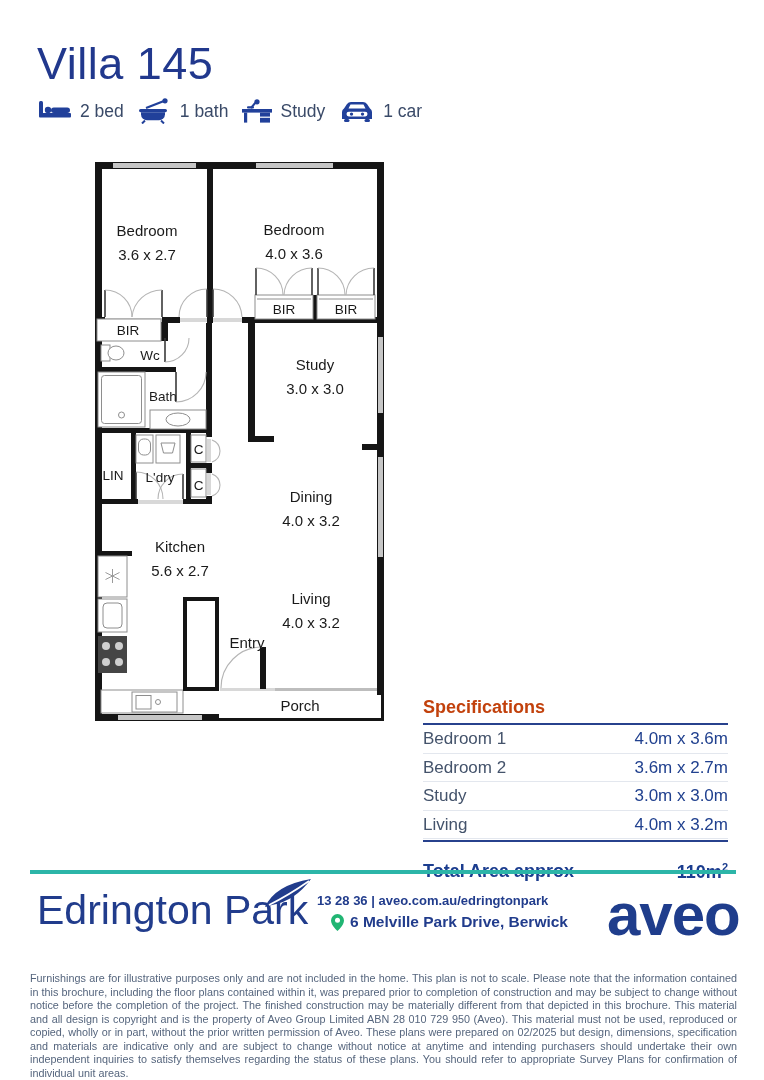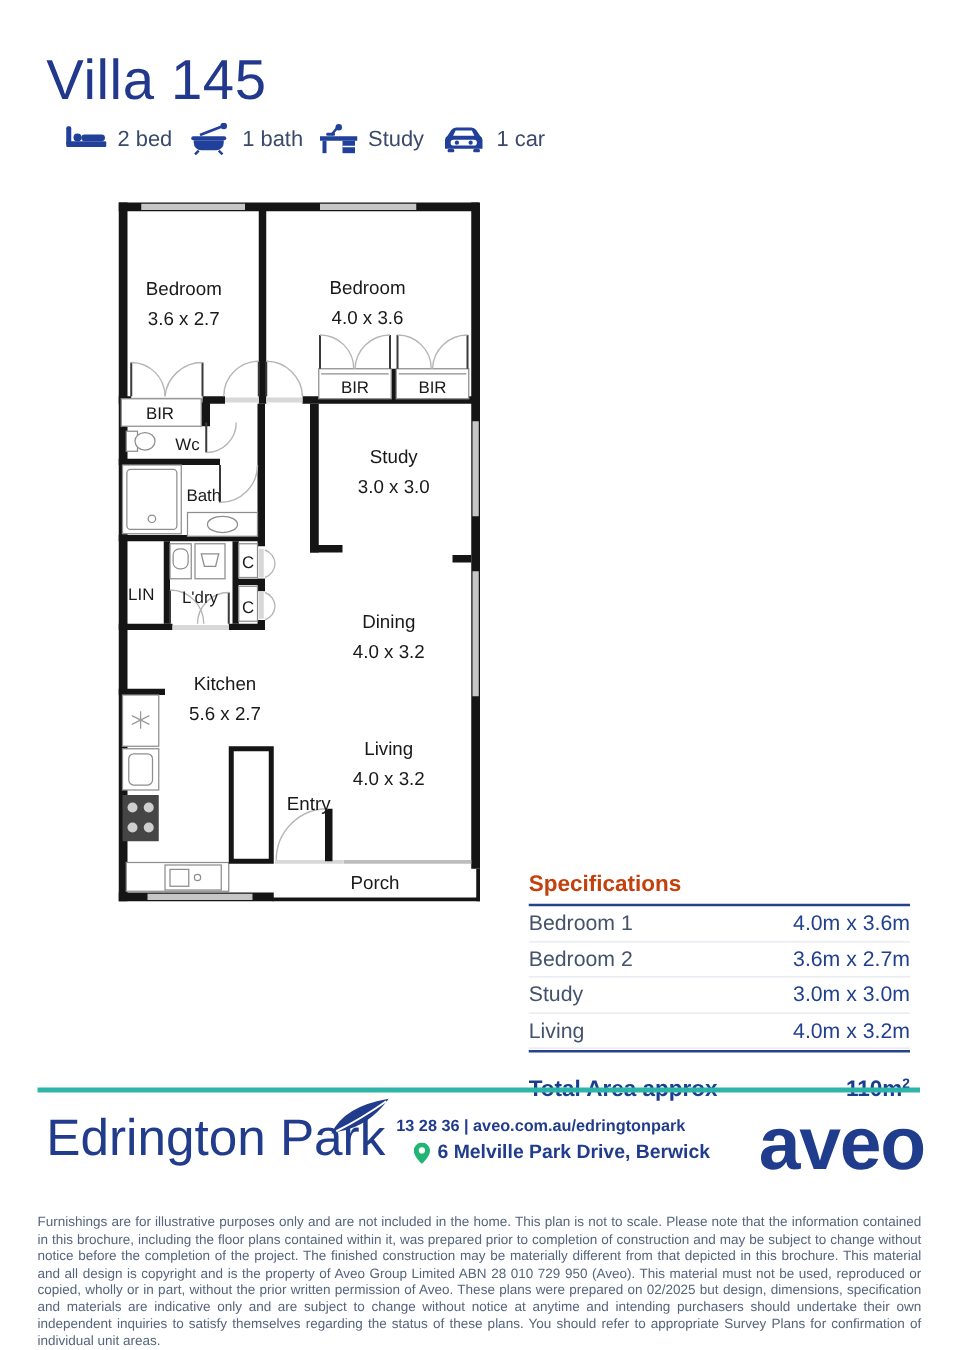--- a/index.html
+++ b/index.html
@@ -1,19 +1,19 @@
 <!DOCTYPE html>
 <html><head>
 <meta charset="utf-8">
 <style>
   html,body{margin:0;padding:0;background:#fff;}
   .page{position:relative;width:764px;height:1080px;background:#fff;overflow:hidden;
         font-family:"Liberation Sans",sans-serif;}
   .title{position:absolute;left:37px;top:38px;font-size:45px;color:#21388D;letter-spacing:.5px;}
-  .features{position:absolute;left:52px;top:98px;display:flex;align-items:center;}
+  .features{position:absolute;left:38px;top:98px;display:flex;align-items:center;}
   .feature{display:flex;align-items:center;margin-right:14px;}
   .feature .ic{display:flex;align-items:center;margin-right:8px;}
   .feature .lbl{font-size:17.5px;color:#3A4A68;}
   .plan{position:absolute;left:90px;top:158px;}
   .plan text{font-family:"Liberation Sans",sans-serif;}
   .specs{position:absolute;left:423px;top:697px;width:305px;}
   .specs-title{font-size:18px;font-weight:bold;color:#c2410c;padding-bottom:5px;border-bottom:2.5px solid #27418D;}
   .specs-row{display:flex;justify-content:space-between;align-items:center;padding:4px 0 3.5px 0;border-bottom:1px solid #E3E7EE;}
   .specs-row:nth-last-of-type(1){border-bottom:none;}
   .specs-row .rl{font-size:17px;color:#44536B;}

